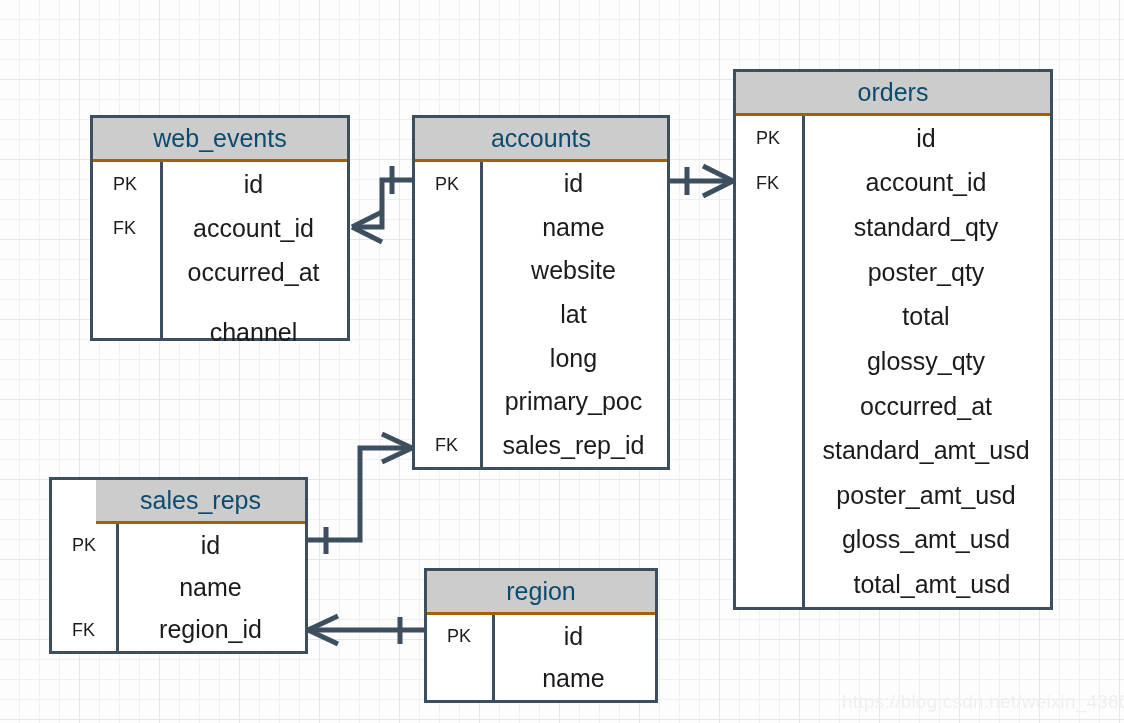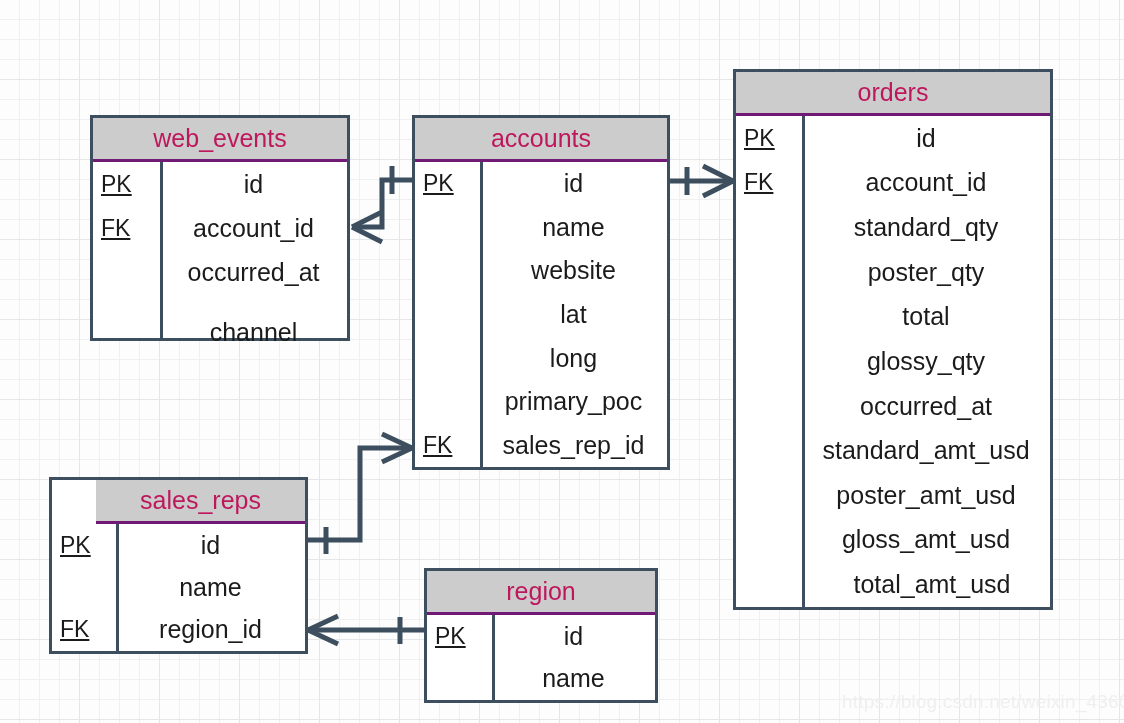--- a/index.html
+++ b/index.html
@@ -22,23 +22,23 @@
   #canvas{position:absolute;left:0;top:0;width:1124px;height:723px;}
   
   .entity{
     position:absolute;
     border:3px solid #3d4f5e;
     background:#ffffff;
     box-sizing:border-box;
   }
   .entity-title{
     background:#cccccc;
-    color:#be185d;
+    color:#0c4a6e;
     text-align:center;
-    border-bottom:3px solid #701a75;
+    border-bottom:3px solid #a16207;
     box-sizing:border-box;
     font-size:25px;
     line-height:1;
     display:flex;align-items:center;justify-content:center;
     overflow:hidden;
   }
   .entity-body{
     position:relative;
     box-sizing:border-box;
   }
@@ -47,25 +47,24 @@
     width:3px;background:#3d4f5e;
   }
   .row{
     display:flex;
     box-sizing:border-box;
     align-items:center;
   }
   .key-cell{
     flex:0 0 auto;
     box-sizing:border-box;
-    font-size:23px;color:#1b1b1b;
-    padding-left:8px;
+    font-size:18px;color:#1b1b1b;
+    padding-left:20px;
     display:flex;align-items:center;
     line-height:1;
-    text-decoration:underline;
   }
   .field-cell{
     flex:1 1 auto;
     box-sizing:border-box;
     font-size:25px;color:#1b1b1b;
     text-align:center;
     display:flex;align-items:center;justify-content:center;
     line-height:1;
     white-space:nowrap;
   }

